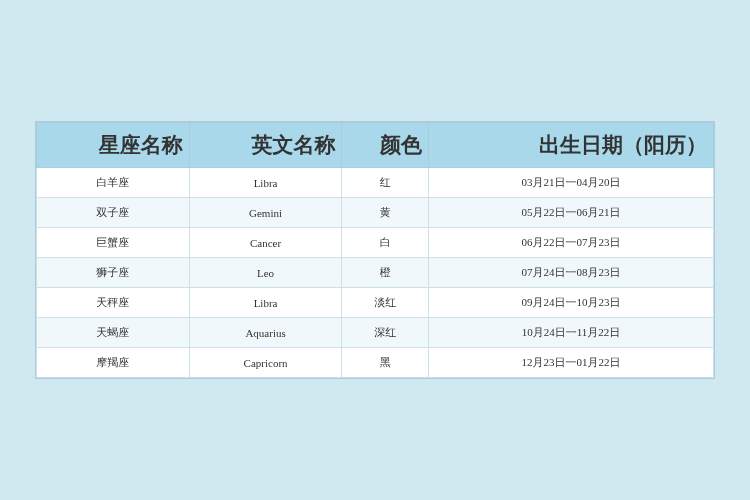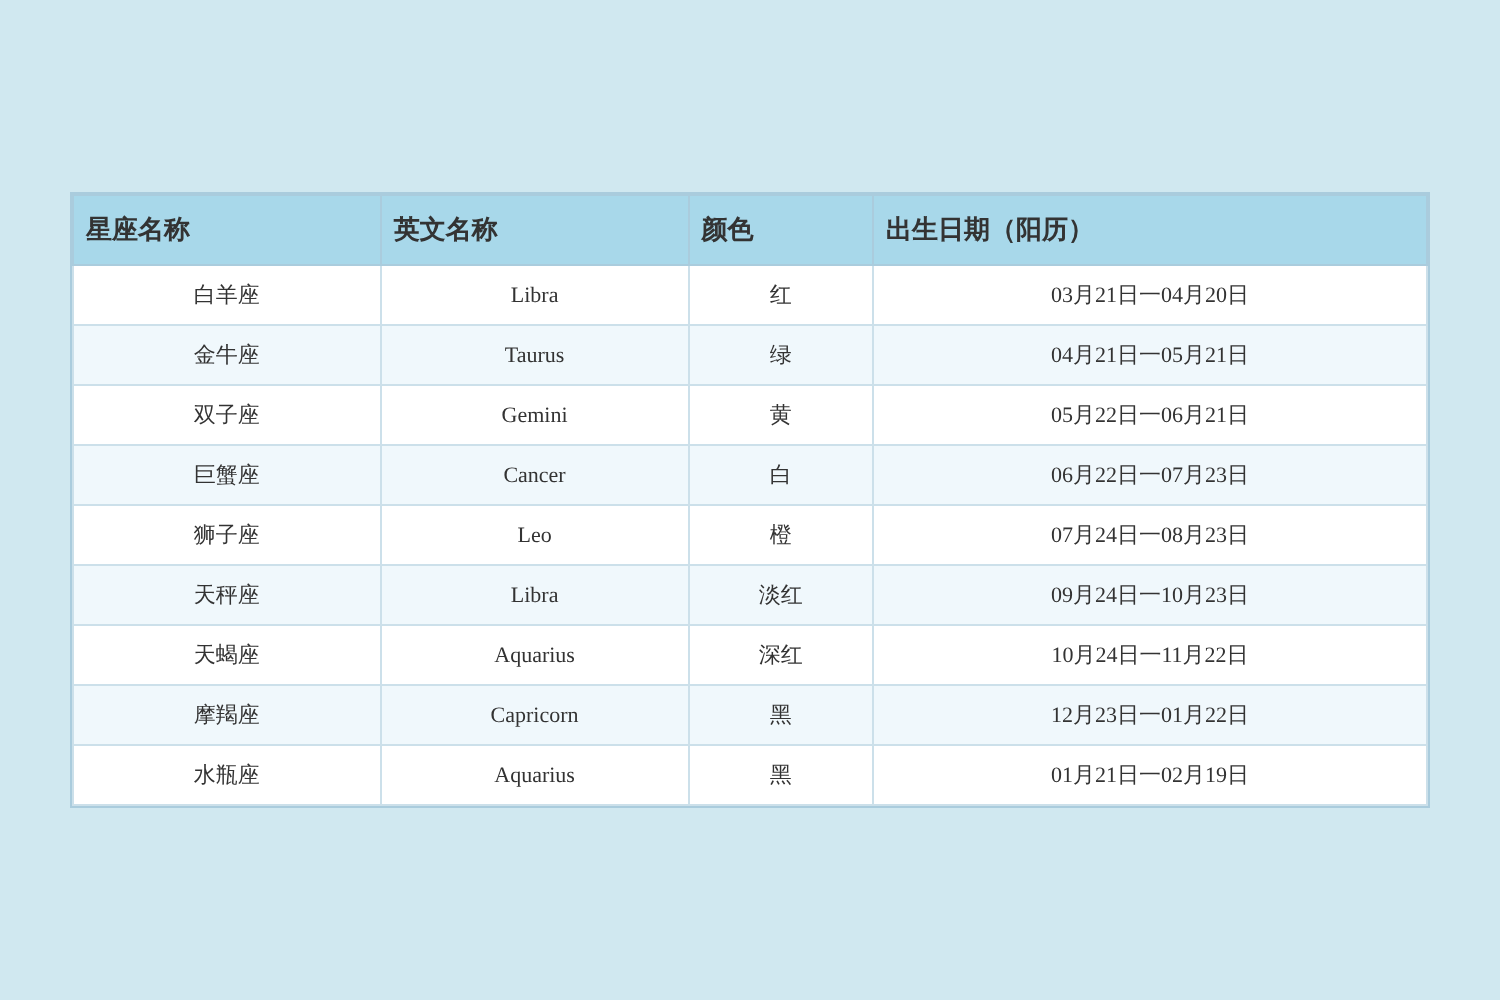--- a/index.html
+++ b/index.html
@@ -21,24 +21,24 @@
     table {
       width: 100%;
       border-collapse: collapse;
     }
     thead tr {
       background: #a8d8ea;
     }
     thead th {
       padding: 8px 6px;
       border: 1px solid #aaccdd;
-      text-align: left;
+      text-align: right;
       font-weight: bold;
       color: #333;
-      font-size: 13px;
+      font-size: 21px;
     }
     tbody tr {
       background: #fff;
     }
     tbody tr:nth-child(even) {
       background: #f0f8fc;
     }
     tbody td {
       padding: 7px 6px;
       border: 1px solid #cce0ea;
@@ -59,26 +59,20 @@
         <th>颜色</th>
         <th>出生日期（阳历）</th>
       </tr>
     </thead>
     <tbody id="table-body">
     <tr>
           <td>白羊座</td>
           <td>Libra</td>
           <td>红</td>
           <td>03月21日一04月20日</td>
-        </tr>
-        <tr>
-          <td>金牛座</td>
-          <td>Taurus</td>
-          <td>绿</td>
-          <td>04月21日一05月21日</td>
         </tr>
         <tr>
           <td>双子座</td>
           <td>Gemini</td>
           <td>黄</td>
           <td>05月22日一06月21日</td>
         </tr>
         <tr>
           <td>巨蟹座</td>
           <td>Cancer</td>
@@ -102,21 +96,15 @@
           <td>Aquarius</td>
           <td>深红</td>
           <td>10月24日一11月22日</td>
         </tr>
         <tr>
           <td>摩羯座</td>
           <td>Capricorn</td>
           <td>黑</td>
           <td>12月23日一01月22日</td>
         </tr>
-        <tr>
-          <td>水瓶座</td>
-          <td>Aquarius</td>
-          <td>黑</td>
-          <td>01月21日一02月19日</td>
-        </tr>
       </tbody>
   </table>
 </div>
 
 </body></html>

